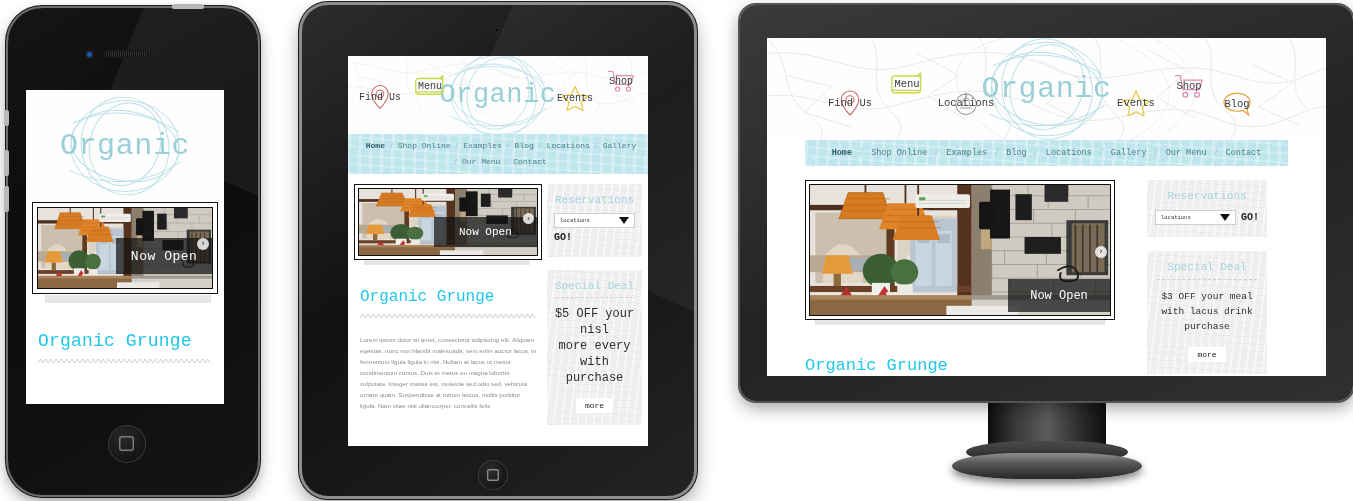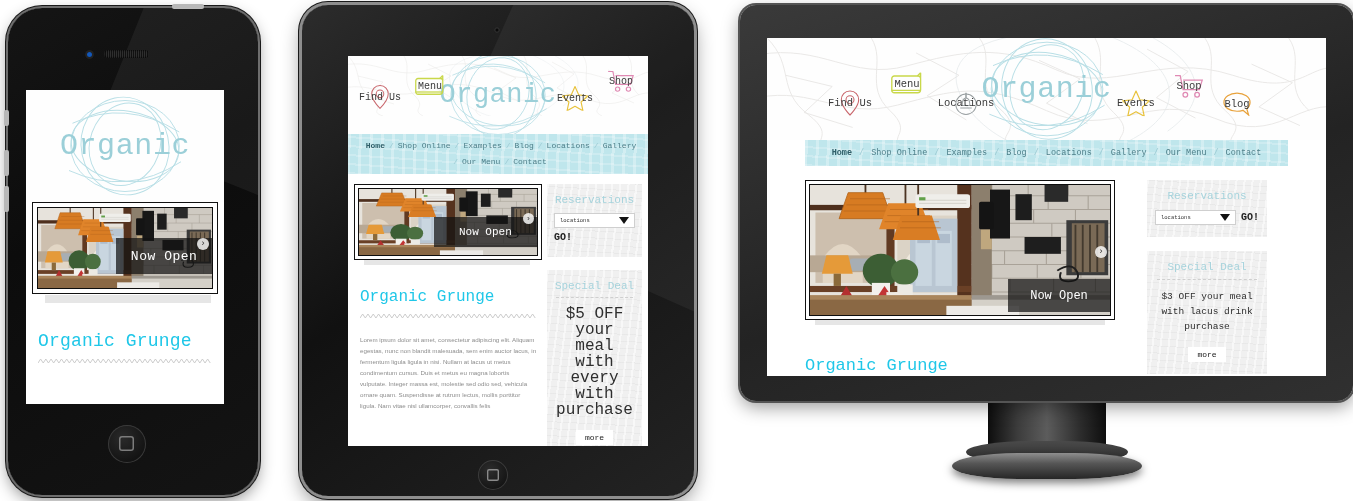--- a/index.html
+++ b/index.html
@@ -461,24 +461,24 @@
               <div class="select" style="margin-top:7px;height:15px;padding:0 5px;">
                 <span class="sv" style="font-size:5.5px;">locations</span>
                 <span class="caret"></span>
               </div>
               <div class="go" style="font-size:10px;margin-top:4px;">GO!</div>
             </div>
 
             <div class="widget" style="margin-top:13px;padding:10px 7px 12px 7px;">
               <div class="wtitle" style="font-size:11px;">Special Deal</div>
               <div class="wdash" style="margin:5px 2px 8px 2px;"></div>
-              <div class="deal" style="font-size:16px;line-height:16px;">
+              <div class="deal" style="font-size:12px;line-height:16px;">
                 <div>$5 OFF your</div>
-                <div>meal</div>
-                <div>with every</div>
+                <div>nisl</div>
+                <div>more every</div>
                 <div>with</div>
                 <div>purchase</div>
               </div>
               <div style="text-align:center;margin-top:9px;">
                 <span class="morebtn" style="font-size:8px;padding:3px 9px;">more</span>
               </div>
             </div>
           </div>
         </div>
       </div>

